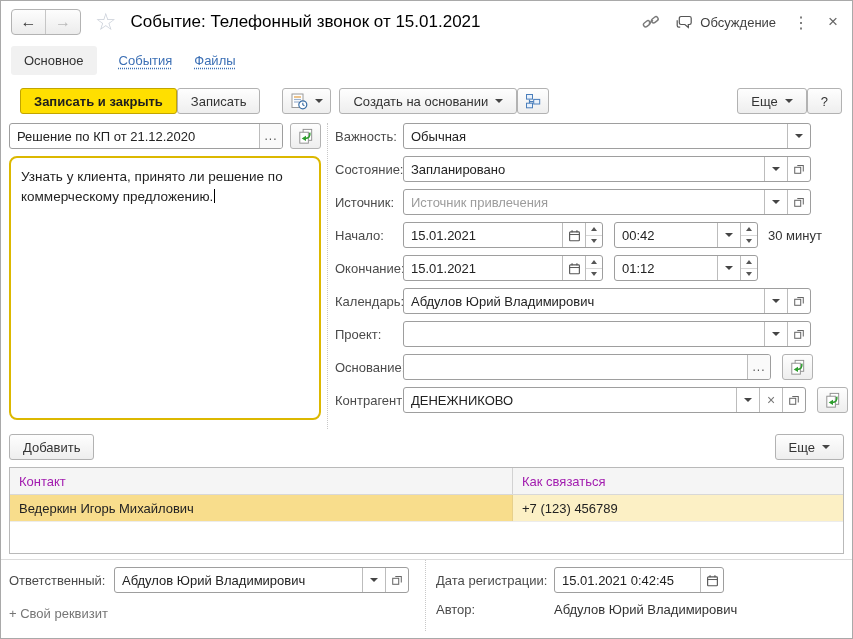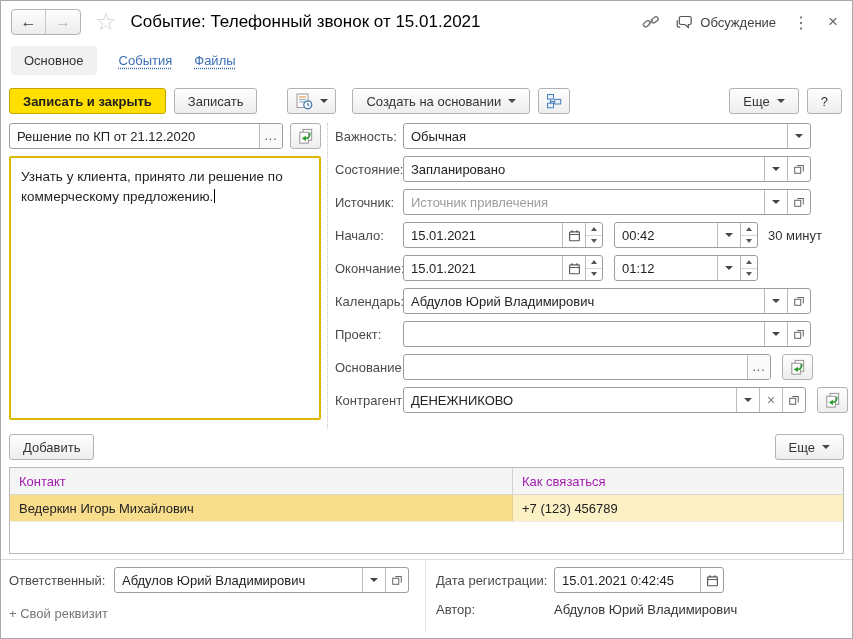--- a/index.html
+++ b/index.html
@@ -21,21 +21,21 @@
   .title { font-size:17px; color:#000; white-space:nowrap; margin-left:4px; }
   .title-actions { margin-left:auto; display:flex; align-items:center; gap:15px; }
   .discussion { display:flex; align-items:center; gap:7px; color:#3f3f3f; cursor:pointer; }
   .kebab { font-size:16px; color:#666; cursor:pointer; padding:0 2px; }
   .close-x { font-size:17px; color:#666; cursor:pointer; padding:0 2px; }
   
   .tabs { display:flex; align-items:center; gap:22px; padding:0 10px; height:35px; }
   .tab-active { background:#f1f1f1; border-radius:3px; padding:7px 13px; color:#333; cursor:pointer; }
   .tab-link { color:#3b6fb5; text-decoration:underline dotted; text-underline-offset:3px; cursor:pointer; }
   
-  .toolbar { display:flex; align-items:center; padding:10px 10px 9px 8px; gap:8px; }
+  .toolbar { display:flex; align-items:center; padding:10px 10px 9px 19px; }
   .btn { background:linear-gradient(#fefefe,#eeeeee); border:1px solid #b2b2b2; border-radius:3px;
     height:26px; padding:0 13px; display:inline-flex; align-items:center; gap:7px;
     font-size:13px; color:#333; cursor:pointer; white-space:nowrap; }
   .btn-primary { background:#ffdf00; border-color:#c2a500; font-weight:bold; color:#1e1e1e; }
   .icon-btn { padding:0 7px; }
   .tri { width:0; height:0; border-left:4px solid transparent; border-right:4px solid transparent;
     border-top:4px solid #454545; display:inline-block; }
   .spacer { flex:1; }
   .gap-l { margin-left:22px; } .gap-m { margin-left:8px; }
   
@@ -53,21 +53,21 @@
   .spin { width:17px; border-left:1px solid #bcbcbc; display:flex; flex-direction:column; flex-shrink:0; }
   .spin div { flex:1; display:flex; align-items:center; justify-content:center; cursor:pointer; }
   .spin .up { border-bottom:1px solid #d7d7d7; }
   .tri-up-s { width:0;height:0;border-left:3px solid transparent;border-right:3px solid transparent;
     border-bottom:4px solid #555; }
   .tri-dn-s { width:0;height:0;border-left:3px solid transparent;border-right:3px solid transparent;
     border-top:4px solid #555; }
   .green-btn { width:31px; height:26px; flex-shrink:0; background:linear-gradient(#fefefe,#eeeeee);
     border:1px solid #b2b2b2; border-radius:3px; display:flex; align-items:center; justify-content:center;
     cursor:pointer; }
-  .desc-box { margin-top:7px; width:312px; height:264px; border:2px solid #dcb800; border-radius:2px;
+  .desc-box { margin-top:7px; width:312px; height:264px; border:2px solid #dcb800; border-radius:8px;
     padding:9px 10px; line-height:1.5; font-size:13.5px; color:#1f1f1f; cursor:text; }
   .caret { display:inline-block; width:1px; height:14px; background:#000; vertical-align:-2px; margin-left:1px; }
   .col-sep { border-left:1px dotted #c8c8c8; margin-left:6px; margin-right:7px; }
   .right-col { flex:1; }
   .form-row { display:flex; align-items:center; margin-bottom:7px; }
   .form-label { width:68px; flex-shrink:0; color:#4a4a4a; }
   .w-std { width:408px; } .w-date { width:200px; } .w-time { width:144px; }
   .w-basis { width:368px; } .w-cp { width:403px; }
   .duration { margin-left:10px; color:#333; }
   .time-gap { margin-left:11px; }

